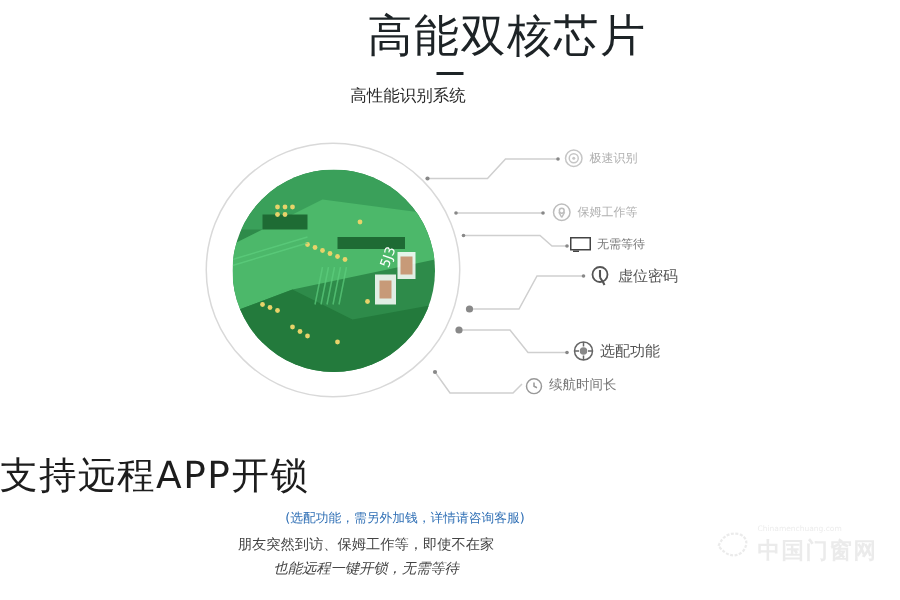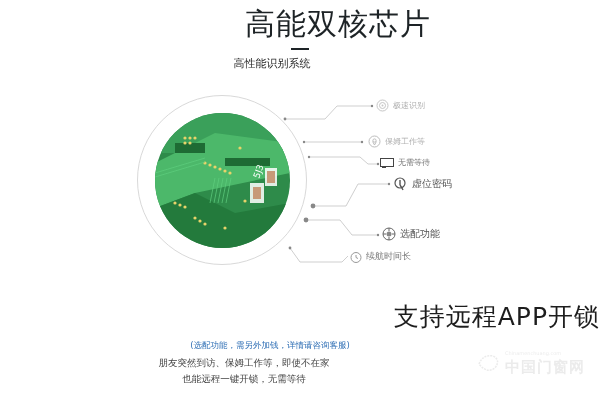--- a/index.html
+++ b/index.html
@@ -11,21 +11,21 @@
   .subtitle { position:absolute; left:0; width:544px; top:56px; text-align:center; font-size:11px; color:#2a2a2a; }
   .outer-ring { position:absolute; left:137px; top:95px; width:170px; height:170px; border-radius:50%;
                 border:1px solid #d9d9d9; box-sizing:border-box; }
   .pcb { position:absolute; left:155px; top:113px; width:135px; height:135px; border-radius:50%; overflow:hidden; }
   .lines { position:absolute; left:0; top:0; }
   .feature { position:absolute; display:flex; align-items:center; gap:4px; }
   .feature .lbl { white-space:nowrap; }
   .f-light .lbl { font-size:8px; color:#b0b0b0;font-family:Liberation Serif, serif; }
   .f-mid .lbl { font-size:8px; color:#777; }
   .f-dark .lbl { font-size:10px; color:#555; }
-  .heading2 { position:absolute; left:0; width:600px; top:300px; text-align:right; font-size:25px; color:#1d1d1d; letter-spacing:1px; }
+  .heading2 { position:absolute; left:0; width:600px; top:300px; text-align:left; font-size:25px; color:#1d1d1d; letter-spacing:1px; }
   .note { position:absolute; left:0; width:540px; top:340px; text-align:center; font-size:8.5px; color:#2f6fb5; }
   .desc { position:absolute; left:0; width:488px; text-align:center; font-size:9.5px; color:#444; }
   .watermark { position:absolute; left:475px; top:350px; width:125px; height:30px; opacity:0.35; }
   .wm-text { position:absolute; left:30px; top:8px; font-size:15px; color:#c8c8c8; font-weight:bold; letter-spacing:1px; }
   .wm-small { position:absolute; left:30px; top:0px; font-size:5px; color:#c8c8c8; }
 </style>
 </head>
 <body>
 
 <div class="title">高能双核芯片</div>
@@ -152,21 +152,21 @@
   <svg width="12" height="12" viewBox="0 0 12 12">
     <circle cx="6" cy="6.5" r="5" fill="none" stroke="#999"></circle>
       <path d="M6 4 L6 6.5 L8 7.5" stroke="#999" fill="none"></path>
   </svg>
   <span class="lbl" style="font-size:9px;color:#777;">续航时间长</span>
 </div>
 
 <div class="heading2">支持远程APP开锁</div>
 <div class="note">(选配功能，需另外加钱，详情请咨询客服)</div>
 <div class="desc" style="top:357px;">朋友突然到访、保姆工作等，即使不在家</div>
-<div class="desc" style="top:373px;">也能远程一键开锁，无需等待</div>
+<div class="desc" style="top:373px;font-style:italic;">也能远程一键开锁，无需等待</div>
 
 <div class="watermark">
   <svg width="28" height="28" viewBox="0 0 28 28">
     <path d="M4 14 Q8 4 18 6 Q26 10 20 18 Q12 24 4 14 Z" fill="none" stroke="#c8c8c8" stroke-width="1.5" stroke-dasharray="2 1"></path>
   </svg>
   <span class="wm-small">Chinamenchuang.com</span>
   <span class="wm-text">中国门窗网</span>
 </div>
 
 </body></html>

